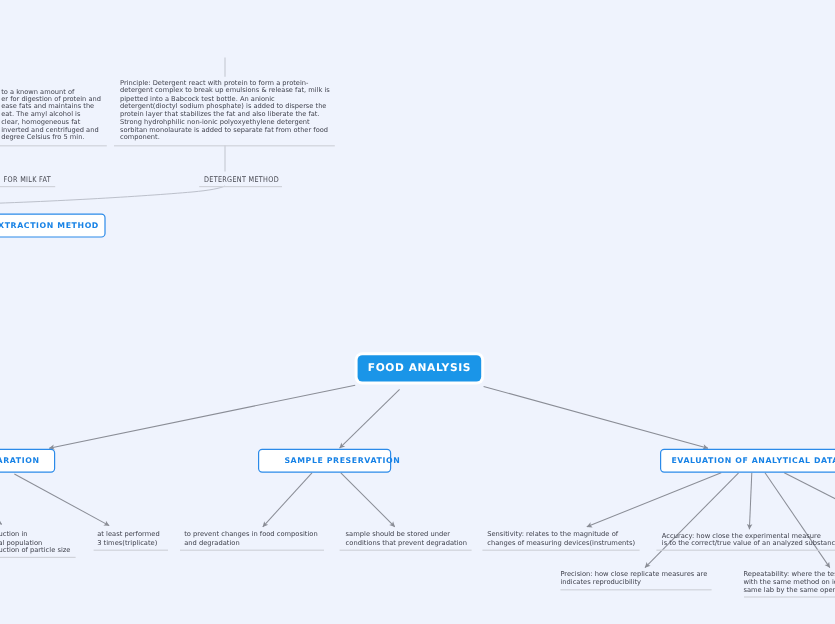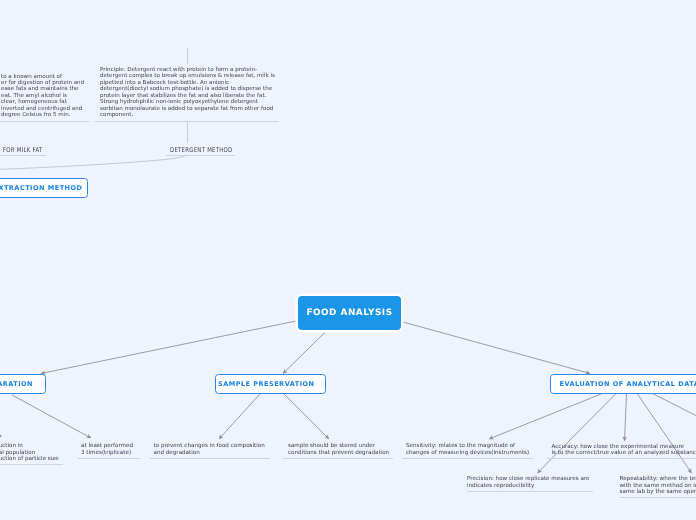--- a/index.html
+++ b/index.html
@@ -76,25 +76,25 @@
 Strong hydrohphilic non-ionic polyoxyethylene detergent
 sorbitan monolaurate is added to separate fat from other food
 component.</div>
 
   <div class="node plain" style="left:-1px;top:99px;width:47px;padding-left:3.5px;"><span>FOR MILK FAT</span></div>
 
   <div class="node plain" style="left:166px;top:99px;width:69px;padding-left:3.5px;"><span>DETERGENT METHOD</span></div>
 
   <div class="node l1" style="left:-52.6px;top:130px;width:141px;height:20px;padding-left:6px;">SOLVENT EXTRACTION METHOD</div>
 
-  <div class="node root" style="left:298px;top:248px;width:103px;height:34px;">FOOD ANALYSIS</div>
+  <div class="node root" style="left:298px;top:248px;width:103px;height:22px;">FOOD ANALYSIS</div>
 
   <div class="node l1" style="left:-65.5px;top:326px;width:111.5px;height:20px;padding-left:6px;">SAMPLE PREPARATION</div>
 
-  <div class="node l1" style="left:215px;top:326px;width:111px;height:20px;padding-left:2px;">SAMPLE PRESERVATION</div>
+  <div class="node l1" style="left:215px;top:326px;width:111px;height:20px;padding-left:21px;">SAMPLE PRESERVATION</div>
 
   <div class="node l1" style="left:550px;top:326px;width:158px;height:20px;padding-left:8.5px;">EVALUATION OF ANALYTICAL DATA</div>
 
   <div class="node leaf" style="left:-1.3px;top:395px;width:64px;">uction in
 al population
 uction of particle size</div>
 
   <div class="node leaf" style="left:77.5px;top:395px;width:62.5px;padding-left:3.5px;">at least performed
 3 times(triplicate)</div>
 

